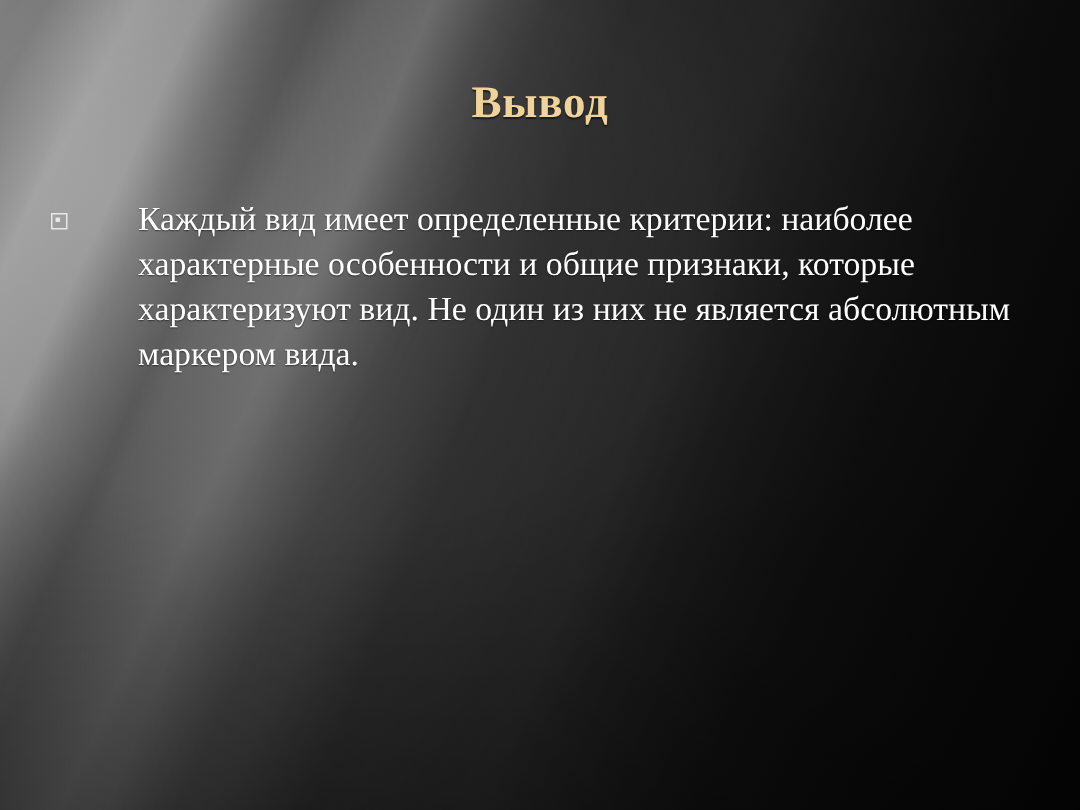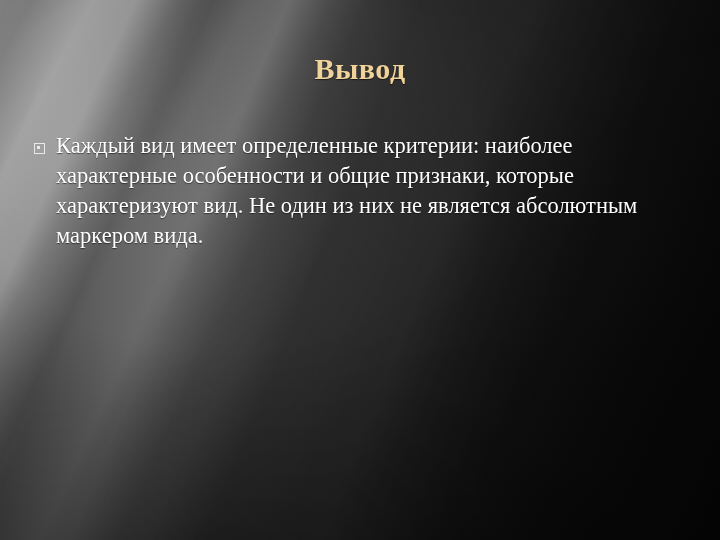--- a/index.html
+++ b/index.html
@@ -146,20 +146,21 @@
     height: 3px;
     background: #e8e8e8;
   }
   .bullet-text {
     flex: 1 1 auto;
     color: #ffffff;
     font-family: "Liberation Serif", serif;
     font-size: 22.5px;
     line-height: 1.33;
     text-shadow: 0 1px 1px rgba(0,0,0,0.5);
+    margin-left: 36px;
   }
 </style>
 </head>
 <body>
 
 <div class="slide">
   <div class="bg-base"></div>
   <div class="bg-streak-a"></div>
   <div class="bg-streak-b"></div>
   <div class="bg-glow"></div>

